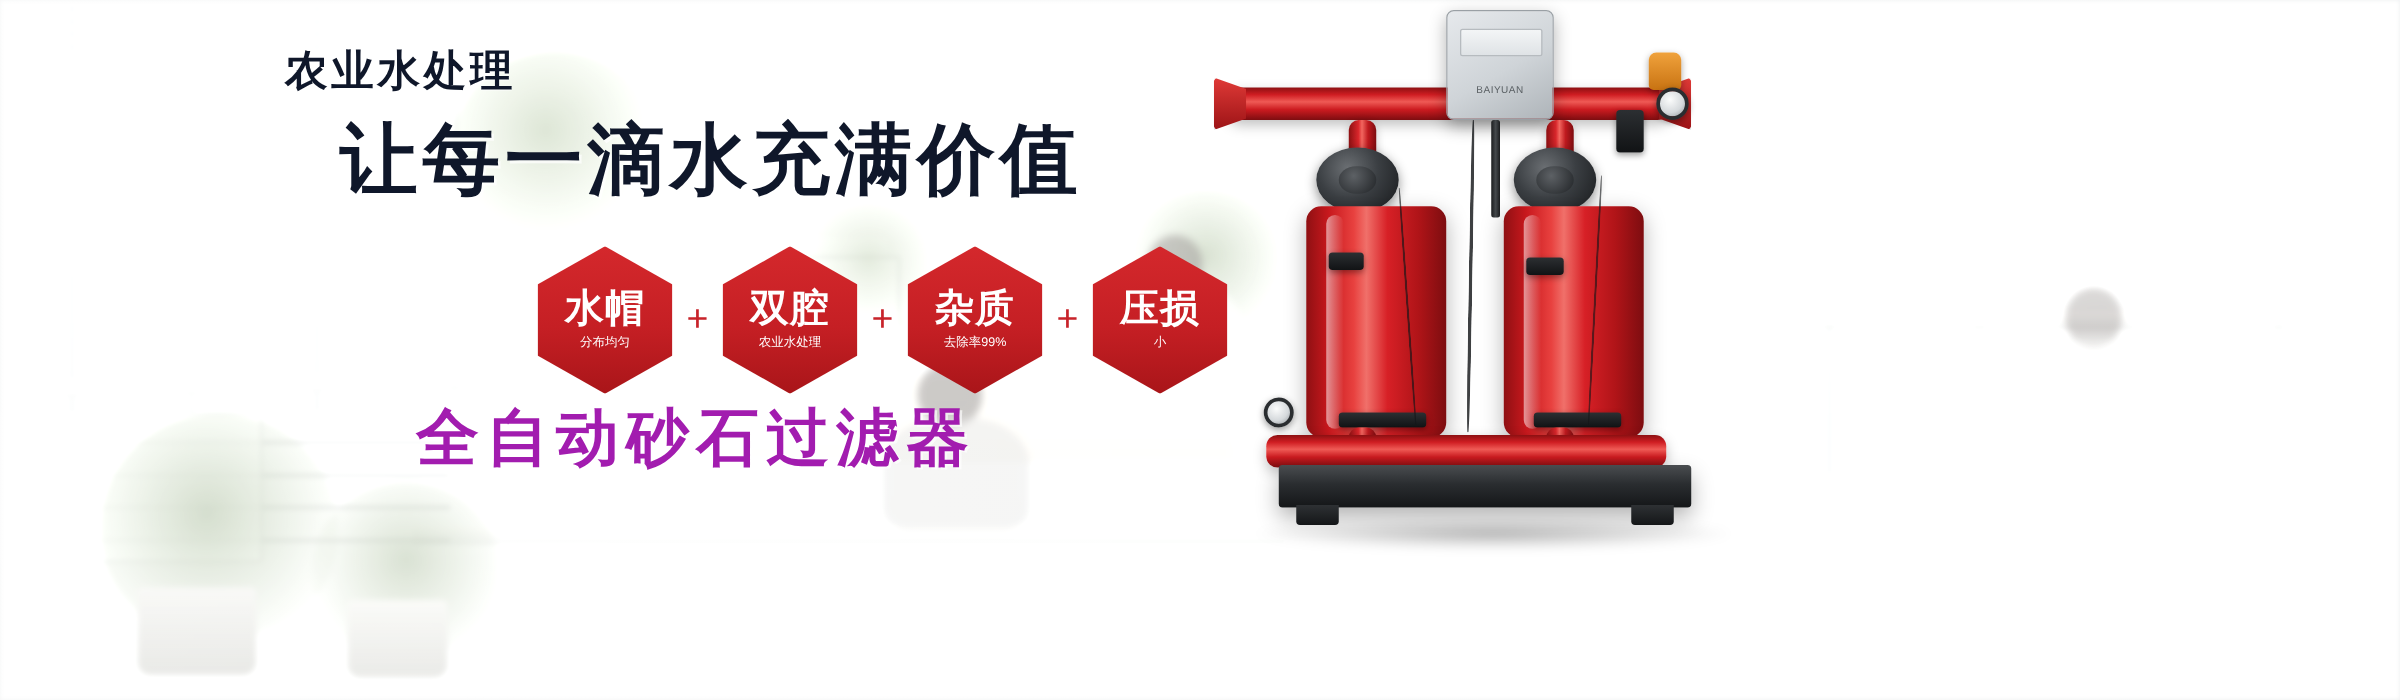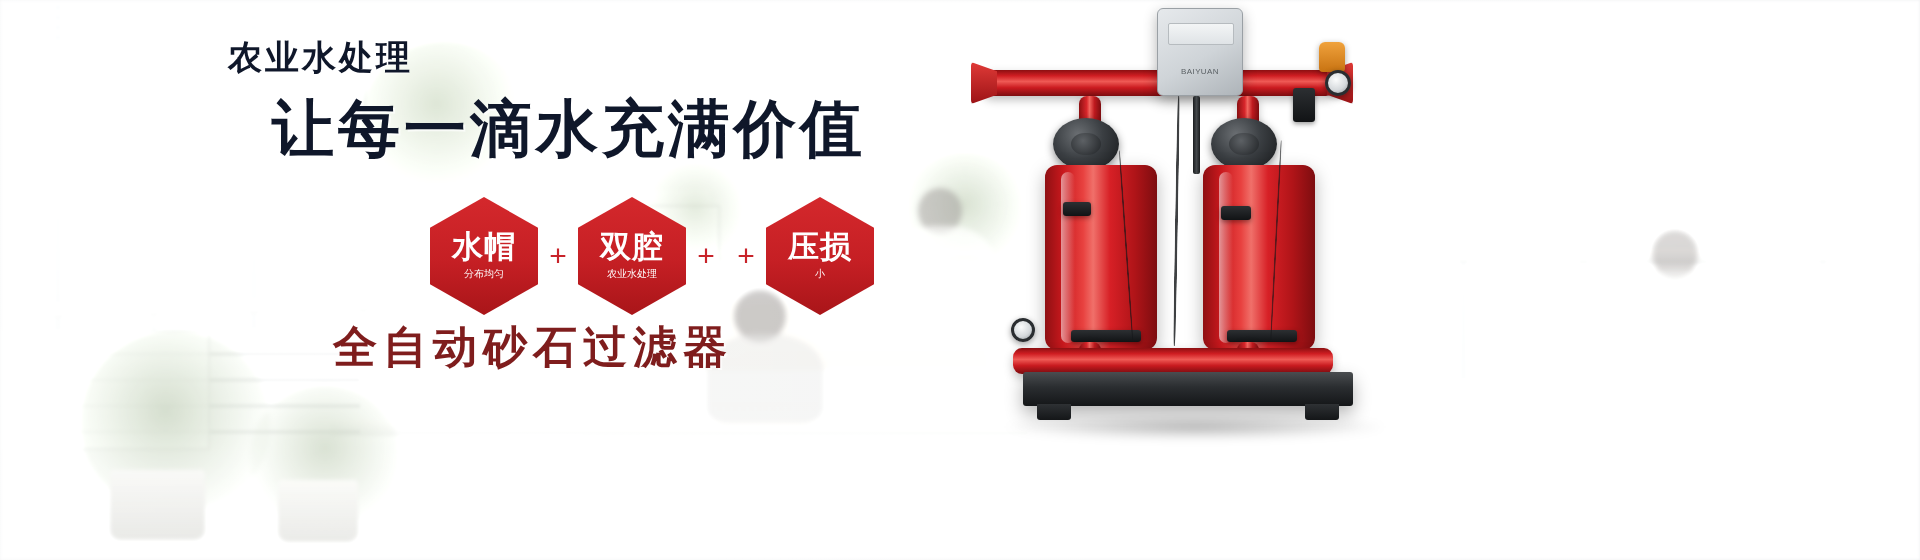--- a/index.html
+++ b/index.html
@@ -124,21 +124,21 @@
     text-shadow:0 1px 0 rgba(255,255,255,.75);
   }
   .headline {
     position:absolute; left:272px; top:98px;
     font-size:62px; font-weight:bold; color:#0f172a;
     letter-spacing:4px; line-height:1;
     text-shadow:2px 2px 0 rgba(255,255,255,.7);
   }
   .subline {
     position:absolute; left:333px; top:325px;
-    font-size:44px; font-weight:bold; color:#7f1d1d;
+    font-size:50px; font-weight:bold; color:#a21caf;
     letter-spacing:6px; line-height:1;
     text-shadow:2px 2px 0 rgba(255,255,255,.65);
   }
 
   
   .badges { position:absolute; left:430px; top:197px; display:flex; align-items:center; gap:0; }
   .hex {
     position:relative; width:108px; height:118px;
     background:linear-gradient(180deg,#d4282c 0%,#c51f24 55%,#a91519 100%);
     clip-path:polygon(50% 0%, 100% 26%, 100% 74%, 50% 100%, 0% 74%, 0% 26%);
@@ -296,20 +296,24 @@
         <div class="s">分布均匀</div>
       </div>
       <div class="plus">+</div>
 
       <div class="hex">
         <div class="t">双腔</div>
         <div class="s">农业水处理</div>
       </div>
       <div class="plus">+</div>
 
+      <div class="hex">
+        <div class="t">杂质</div>
+        <div class="s">去除率99%</div>
+      </div>
       <div class="plus">+</div>
 
       <div class="hex">
         <div class="t">压损</div>
         <div class="s">小</div>
       </div>
     </div>
   </div>
 
   <div class="product">

